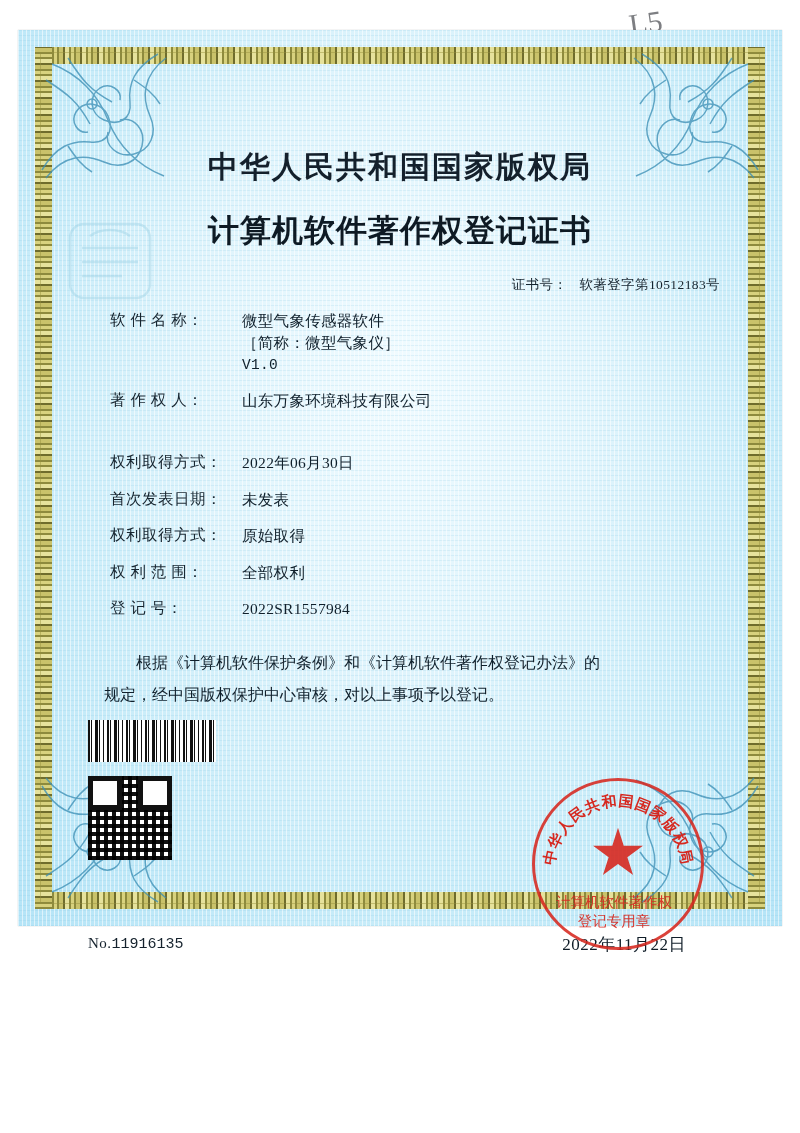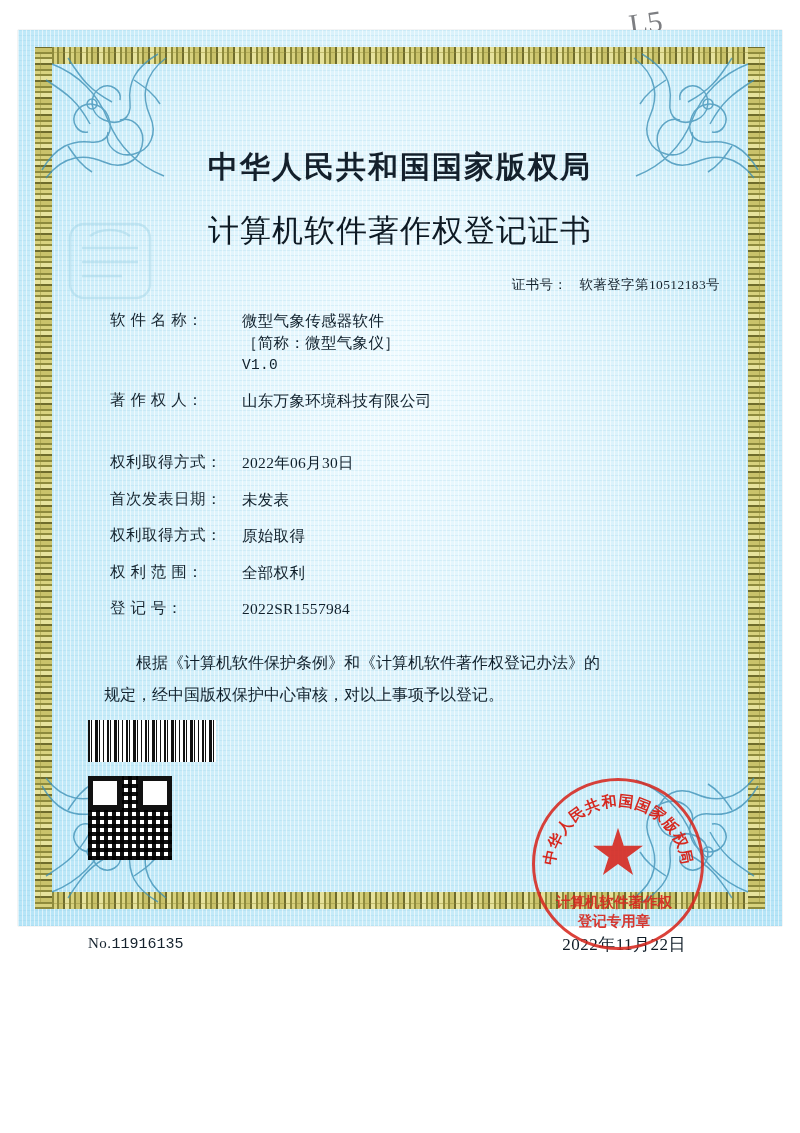--- a/index.html
+++ b/index.html
@@ -116,21 +116,21 @@
     color: #14202c;
     font-family: "Liberation Serif", serif;
     font-weight: 700;
     margin-top: 22px;
   }
   .title-sub {
     text-align: center;
     font-size: 31px;
     letter-spacing: 1px;
     color: #0e1a24;
-    font-weight: 400;
+    font-weight: 700;
     margin-top: 22px;
   }
 
   .cert-no {
     text-align: right;
     font-size: 13.5px;
     color: #16242f;
     margin-top: 24px;
     padding-right: 2px;
     letter-spacing: .4px;
@@ -274,21 +274,21 @@
     font-weight: 700;
     letter-spacing: 1px;
   }
   .seal .bottom-text {
     position: absolute;
     left: 0; right: 8px;
     bottom: 18px;
     text-align: center;
     color: #d6281f;
     font-size: 14.5px;
-    font-weight: 700;
+    font-weight: 400;
     line-height: 1.35;
     opacity: .92;
   }
 
   
   .emblem {
     position: absolute;
     left: 46px;
     top: 188px;
     width: 92px;

